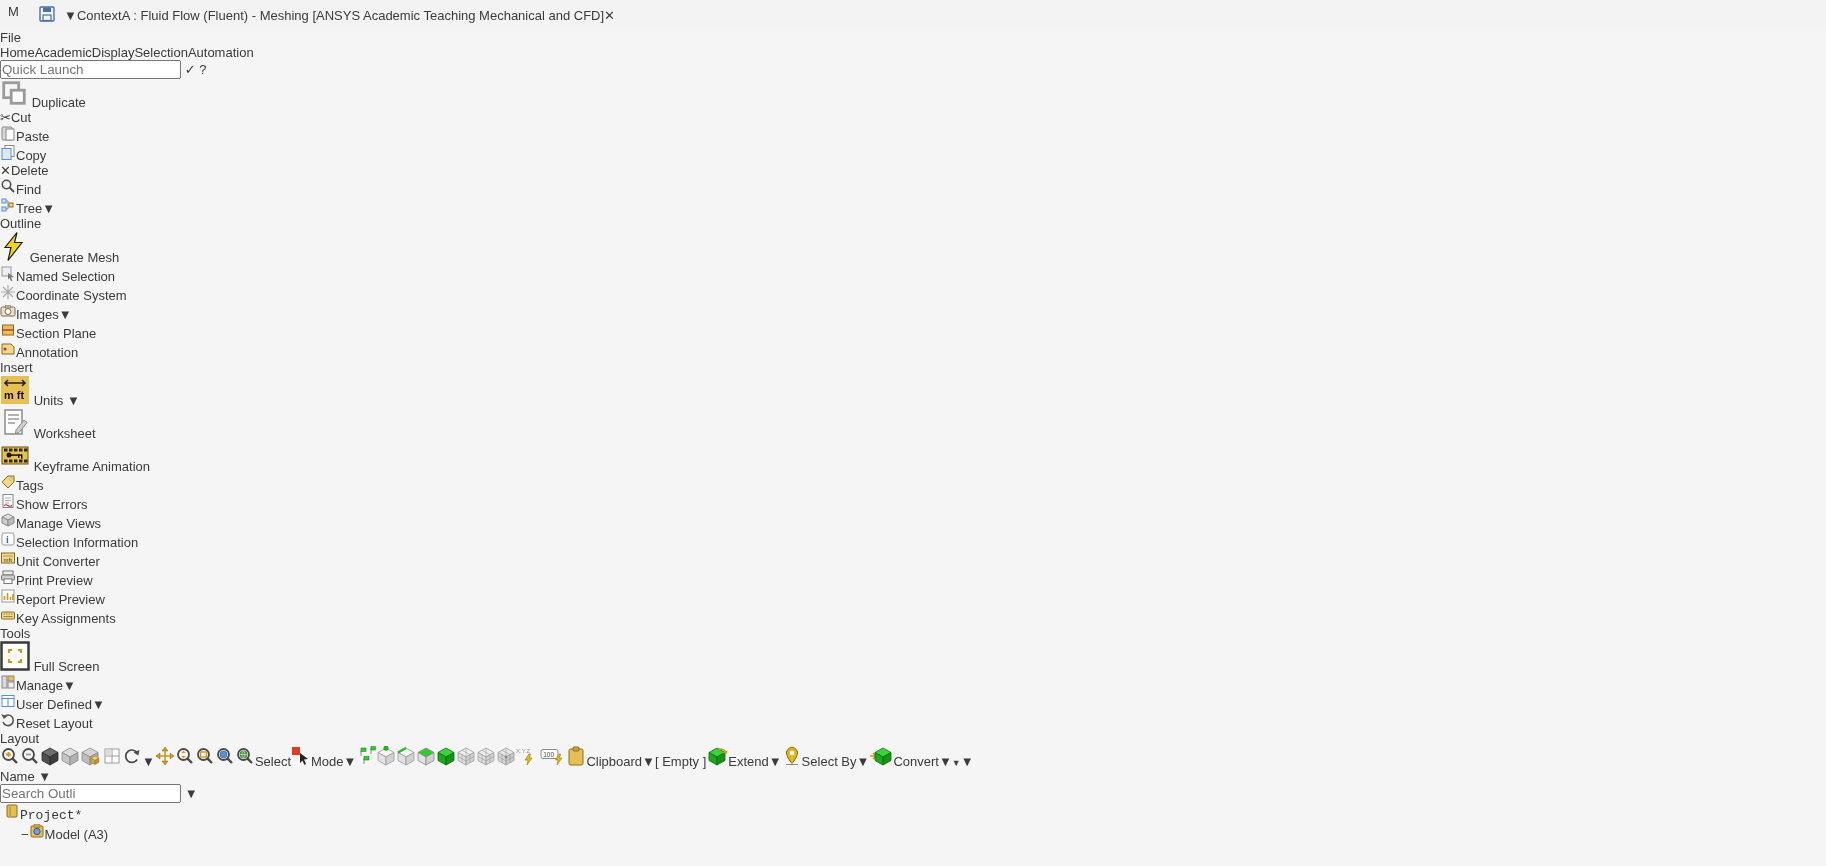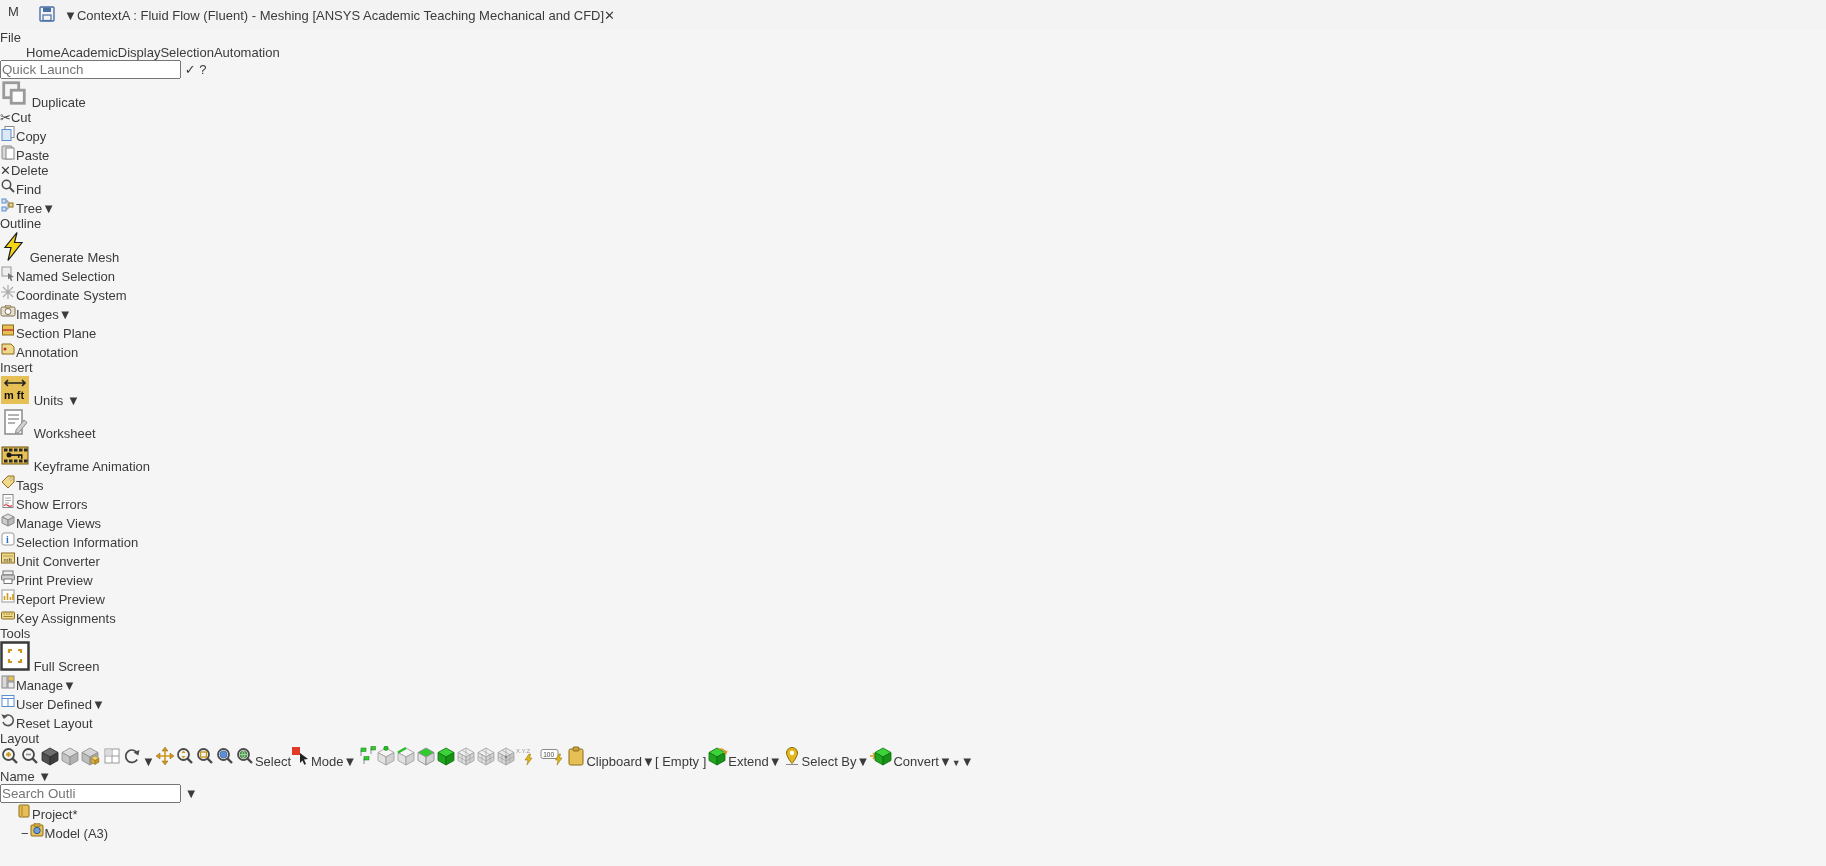--- a/index.html
+++ b/index.html
@@ -114,21 +114,21 @@
     <div class="tb-title">A : Fluid Flow (Fluent) - Meshing [ANSYS Academic Teaching Mechanical and CFD]</div>
     <div class="win-controls">
       <span class="wc"><span class="min-glyph"></span></span>
       <span class="wc"><span class="restore-glyph"></span></span>
       <span class="wc"><span class="close-glyph">✕</span></span>
     </div>
   </div>
 
   <div class="tabrow">
     <div class="file-tab">File</div>
-    <div id="rtabs" style="display:flex;align-items:flex-end;padding-left:26px;">
+    <div id="rtabs" style="display:flex;align-items:flex-end;">
         <div class="rtab active">Home</div>
         <div class="rtab">Academic</div>
         <div class="rtab">Display</div>
         <div class="rtab">Selection</div>
         <div class="rtab">Automation</div>
       </div>
     <div class="tabrow-right">
       <input class="ql-input" placeholder="Quick Launch" style="">
       <span class="chev-up"></span>
       <span class="fb-icon">✓</span>
@@ -145,27 +145,27 @@
             <svg width="28" height="28" viewBox="0 0 30 30">
                 <rect x="4" y="4" width="16" height="16" fill="none" stroke="#9a9a9a" stroke-width="3"></rect>
                 <rect x="12" y="12" width="14" height="14" fill="#fbfbfb" stroke="#9a9a9a" stroke-width="3"></rect>
               </svg>
           </span>
           <span class="cap">Duplicate</span>
         </div>
         <div class="rcol">
           <div class="rsmall disabled"><span class="ric scissors">✂</span><span>Cut</span></div>
           <div class="rsmall disabled"><span class="ric"><svg width="16" height="16" viewBox="0 0 16 16">
+                  <rect x="2" y="2" width="10" height="13" rx="1" fill="#d9d9d9" stroke="#888"></rect>
+                  <rect x="6" y="4" width="8" height="11" fill="#fff" stroke="#888"></rect>
+                </svg></span><span>Paste</span></div>
+          <div class="rsmall disabled"><span class="ric"><svg width="16" height="16" viewBox="0 0 16 16">
                   <rect x="5" y="1.5" width="9" height="11" fill="#fff" stroke="#8a8a8a"></rect>
                   <rect x="2" y="4.5" width="9" height="11" fill="#dde8f5" stroke="#5b8fd4"></rect>
                 </svg></span><span>Copy</span></div>
-          <div class="rsmall disabled"><span class="ric"><svg width="16" height="16" viewBox="0 0 16 16">
-                  <rect x="2" y="2" width="10" height="13" rx="1" fill="#d9d9d9" stroke="#888"></rect>
-                  <rect x="6" y="4" width="8" height="11" fill="#fff" stroke="#888"></rect>
-                </svg></span><span>Paste</span></div>
         </div>
         <div class="rcol">
           <div class="rsmall disabled"><span class="ric x-glyph">✕</span><span>Delete</span></div>
           <div class="rsmall"><span class="ric"><svg width="16" height="16" viewBox="0 0 16 16">
                   <circle cx="6.5" cy="6.5" r="4.2" fill="none" stroke="#4a4a4a" stroke-width="1.5"></circle>
                   <line x1="9.7" y1="9.7" x2="14" y2="14" stroke="#4a4a4a" stroke-width="1.8"></line>
                 </svg></span><span>Find</span></div>
           <div class="rsmall"><span class="ric"><svg width="16" height="16" viewBox="0 0 16 16">
                   <rect x="2" y="2" width="4" height="4" fill="#cfe0f5" stroke="#5b8fd4"></rect>
                   <rect x="9" y="6" width="4" height="4" fill="#f0d98a" stroke="#8a6d1f"></rect>
@@ -505,21 +505,21 @@
           <span class="fgrip"></span>
           <div class="name-combo">
             <span>Name</span>
             <span class="cc">▼</span>
           </div>
           <input class="search-input" placeholder="Search Outli" style="">
           <span class="gold-chev"></span>
           <span class="mini-caret">▼</span>
         </div>
         <div class="tree" id="tree">
-            <div class="tree-row bold" style="padding-left: 16px;"><span class="exp-spacer"></span><span class="st-mark"></span><span class="ticon"><svg width="16" height="16" viewBox="0 0 16 16">
+            <div class="tree-row bold" style="padding-left: 4px; font-family: Liberation Mono, monospace;"><span class="exp-spacer"></span><span class="st-mark"></span><span class="ticon"><svg width="16" height="16" viewBox="0 0 16 16">
                   <rect x="3" y="2" width="10" height="12" rx="1" fill="#e7c055" stroke="#8a6d1f"></rect>
                   <rect x="5" y="2" width="2" height="12" fill="#c9a23a"></rect>
                 </svg></span><span class="tlbl">Project*</span></div>
             <div class="tree-row bold" style="padding-left: 21px;"><span class="exp-box">−</span><span class="st-mark"></span><span class="ticon"><svg width="16" height="16" viewBox="0 0 16 16">
                   <rect x="2" y="3" width="12" height="11" rx="1" fill="#e7c055" stroke="#8a6d1f"></rect>
                   <circle cx="8" cy="8.5" r="3.2" fill="#6fa0d8" stroke="#2a5a9a"></circle>
                   <rect x="5" y="1.5" width="6" height="3" fill="#c9a23a" stroke="#8a6d1f" stroke-width="0.5"></rect>
                 </svg></span><span class="tlbl">Model (A3)</span></div>
           </div>
       </div>

